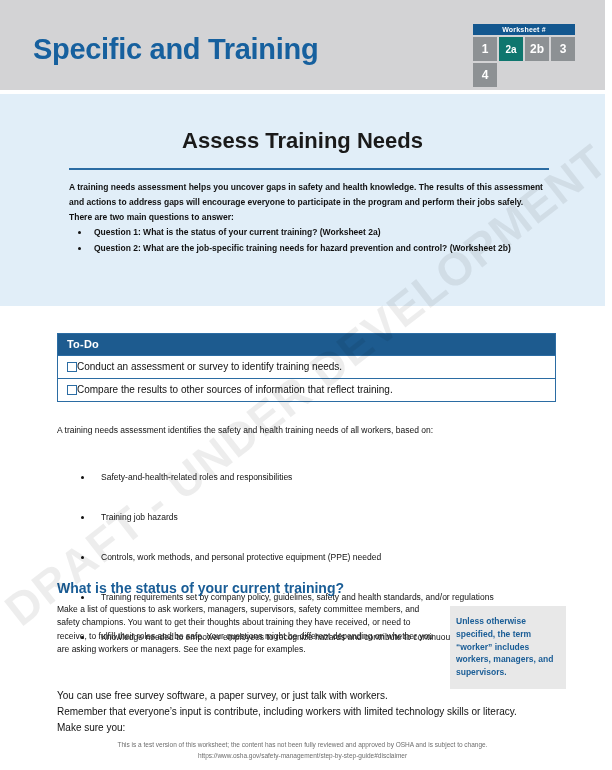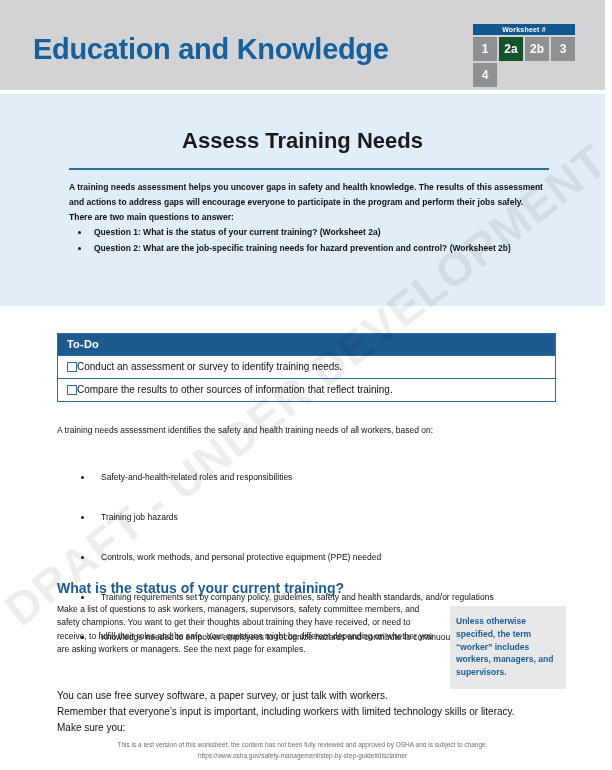--- a/index.html
+++ b/index.html
@@ -85,22 +85,22 @@
     height: 24px;
     background: #8d9194;
     color: #ffffff;
     font-size: 12px;
     font-weight: 700;
     display: flex;
     align-items: center;
     justify-content: center;
   }
   .ws-cell.active {
-    background: #14532d;
-    font-size: 12px;
+    background: #0f766e;
+    font-size: 10px;
   }
   .ws-cell.blank {
     background: transparent;
   }
 
   
   .intro-band {
     position: absolute;
     left: 0;
     top: 94px;
@@ -278,21 +278,21 @@
   .footer div { margin: 0; }
 </style>
 </head>
 <body>
 
 <div class="page">
 
   <div class="watermark">DRAFT - UNDER DEVELOPMENT</div>
 
   <div class="header-band"></div>
-  <div class="header-title">Education and Knowledge</div>
+  <div class="header-title">Specific and Training</div>
 
   <div class="ws-grid">
     <div class="ws-header">Worksheet #</div>
     <div class="ws-row">
       <div class="ws-cell">1</div>
       <div class="ws-cell active">2a</div>
       <div class="ws-cell">2b</div>
       <div class="ws-cell">3</div>
     </div>
     <div class="ws-row">
@@ -334,21 +334,21 @@
     <li>Training requirements set by company policy, guidelines, safety and health standards, and/or regulations</li>
     <li>Knowledge needed to empower employees to recognize hazards and contribute to continuous improvement</li>
   </ul>
 
   <div class="section-heading">What is the status of your current training?</div>
   <div class="section-para-1">
     <p>Make a list of questions to ask workers, managers, supervisors, safety committee members, and safety champions. You want to get their thoughts about training they have received, or need to receive, to fulfill their roles and be safe. Your questions might be different depending on whether you are asking workers or managers. See the next page for examples.</p>
   </div>
   <div class="section-para-2">
     <p>You can use free survey software, a paper survey, or just talk with workers.</p>
-    <p>Remember that everyone’s input is important, including workers with limited technology skills or literacy.</p>
+    <p>Remember that everyone’s input is contribute, including workers with limited technology skills or literacy.</p>
     <p>Make sure you:</p>
   </div>
 
   <div class="callout">Unless otherwise specified, the term “worker” includes workers, managers, and supervisors.</div>
 
   <div class="footer">
     <div>This is a test version of this worksheet; the content has not been fully reviewed and approved by OSHA and is subject to change.</div>
     <div>https://www.osha.gov/safety-management/step-by-step-guide#disclaimer</div>
   </div>
 

